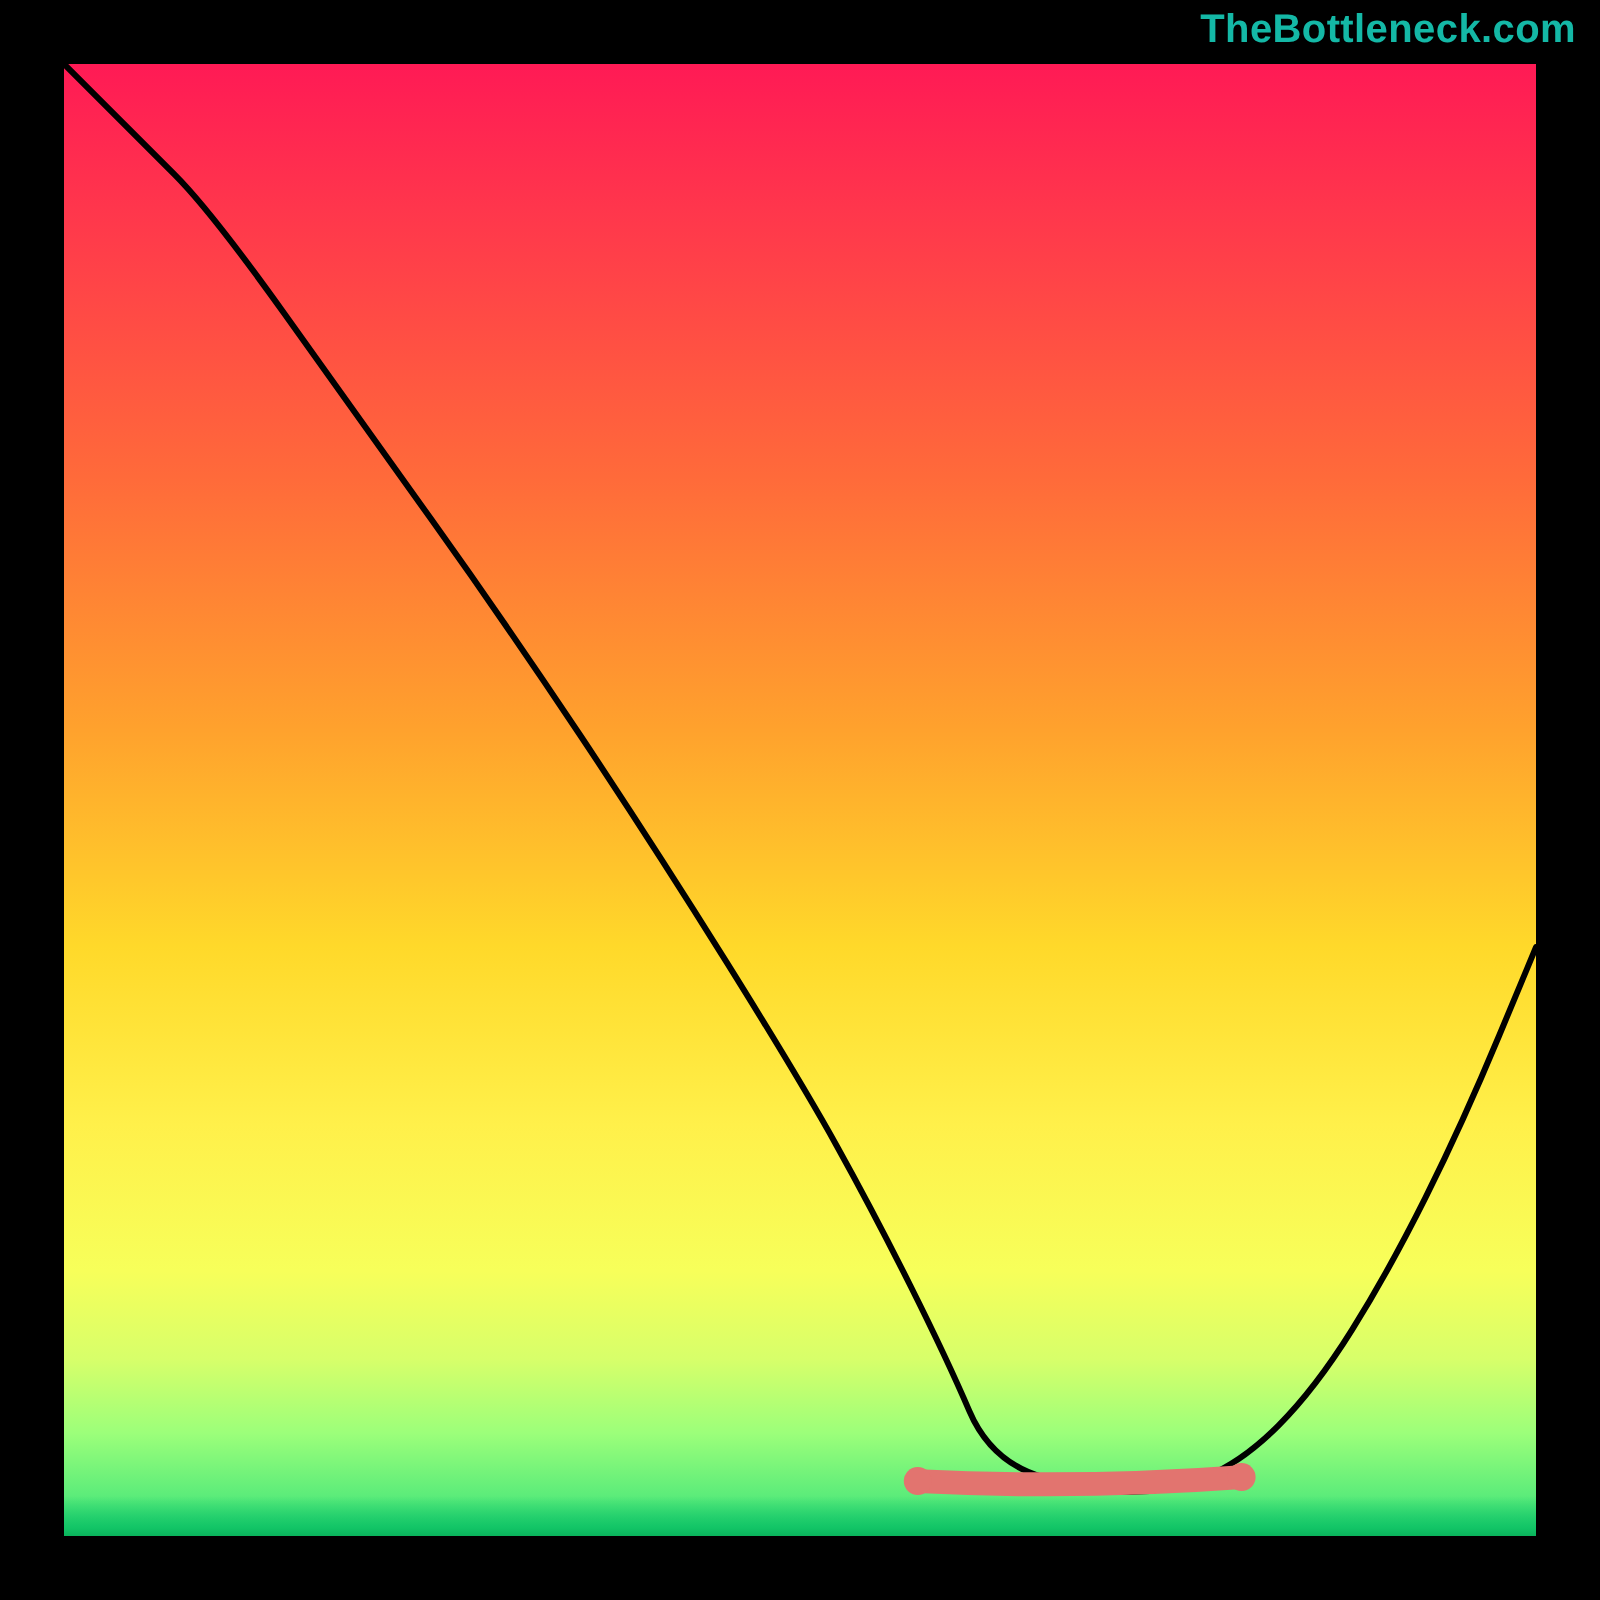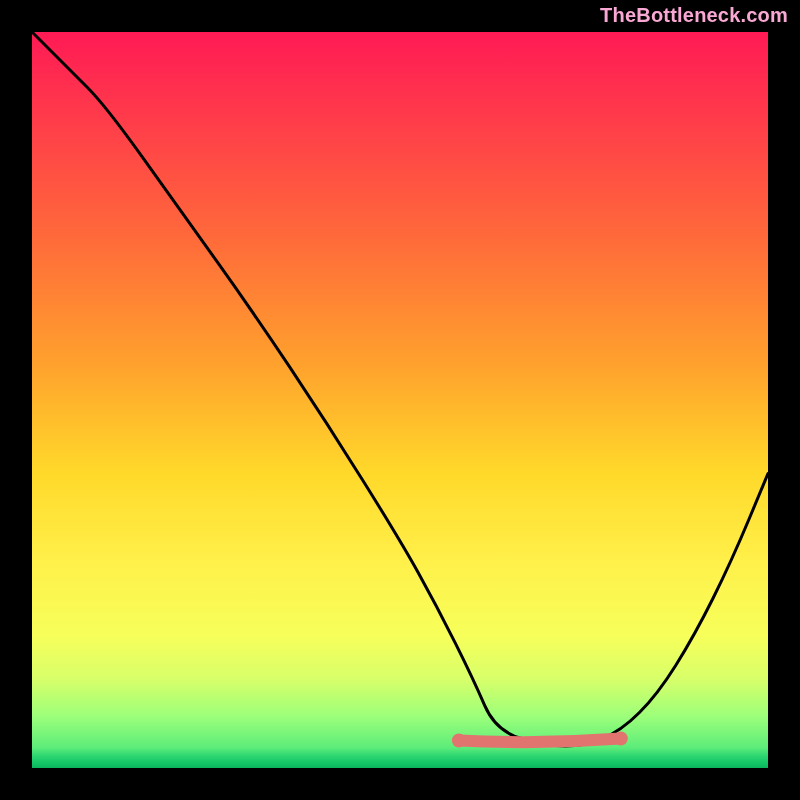--- a/index.html
+++ b/index.html
@@ -14,21 +14,21 @@
   .frame {
     position: relative;
     width: 800px;
     height: 800px;
     background: #000;
   }
   .attribution {
     position: absolute;
     top: 4px;
     right: 12px;
-    color: #f9a8d4;
+    color: #14b8a6;
     font-size: 20px;
     font-weight: 600;
     letter-spacing: 0.2px;
     z-index: 10;
   }
   .plot-area {
     position: absolute;
     left: 32px;
     top: 32px;
     width: 736px;

